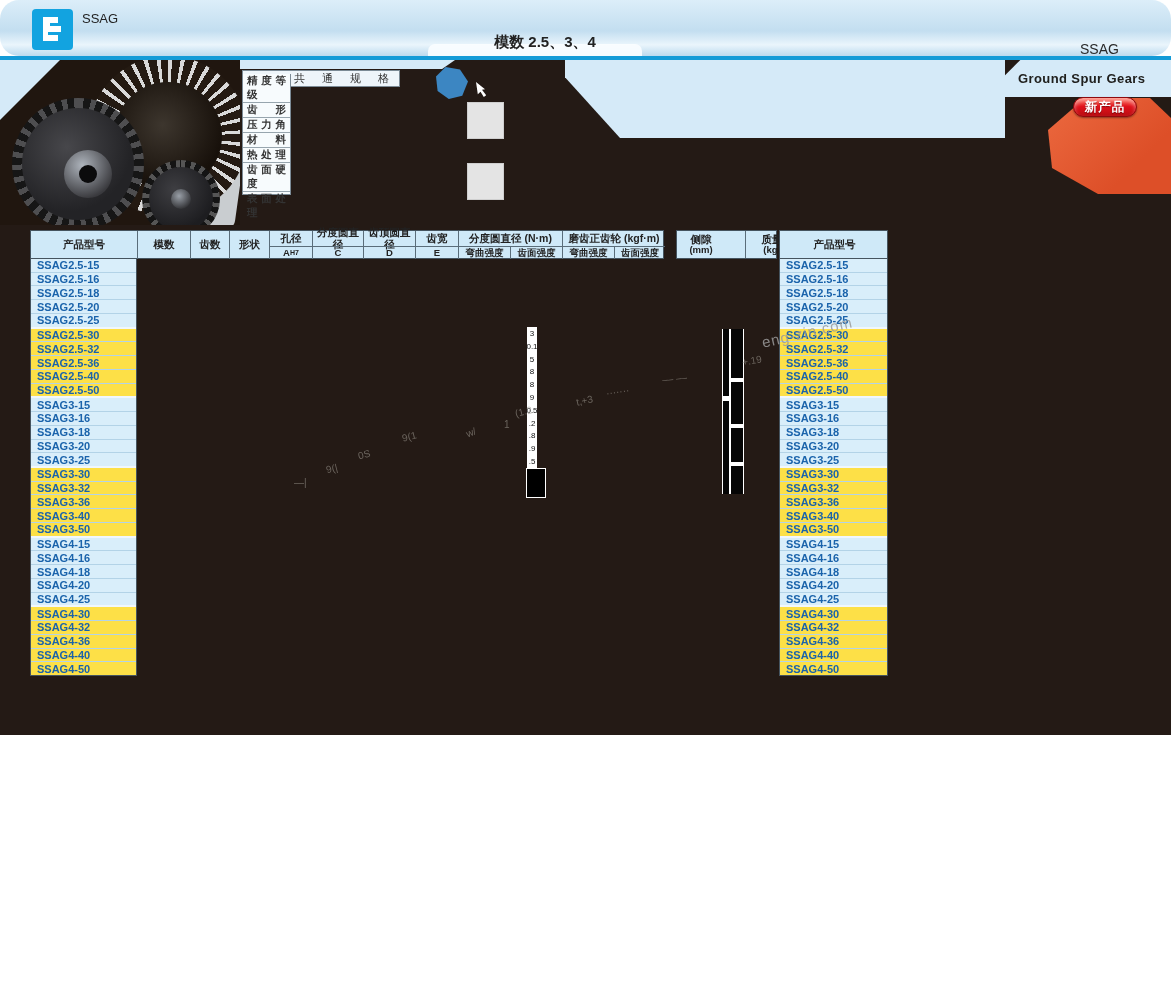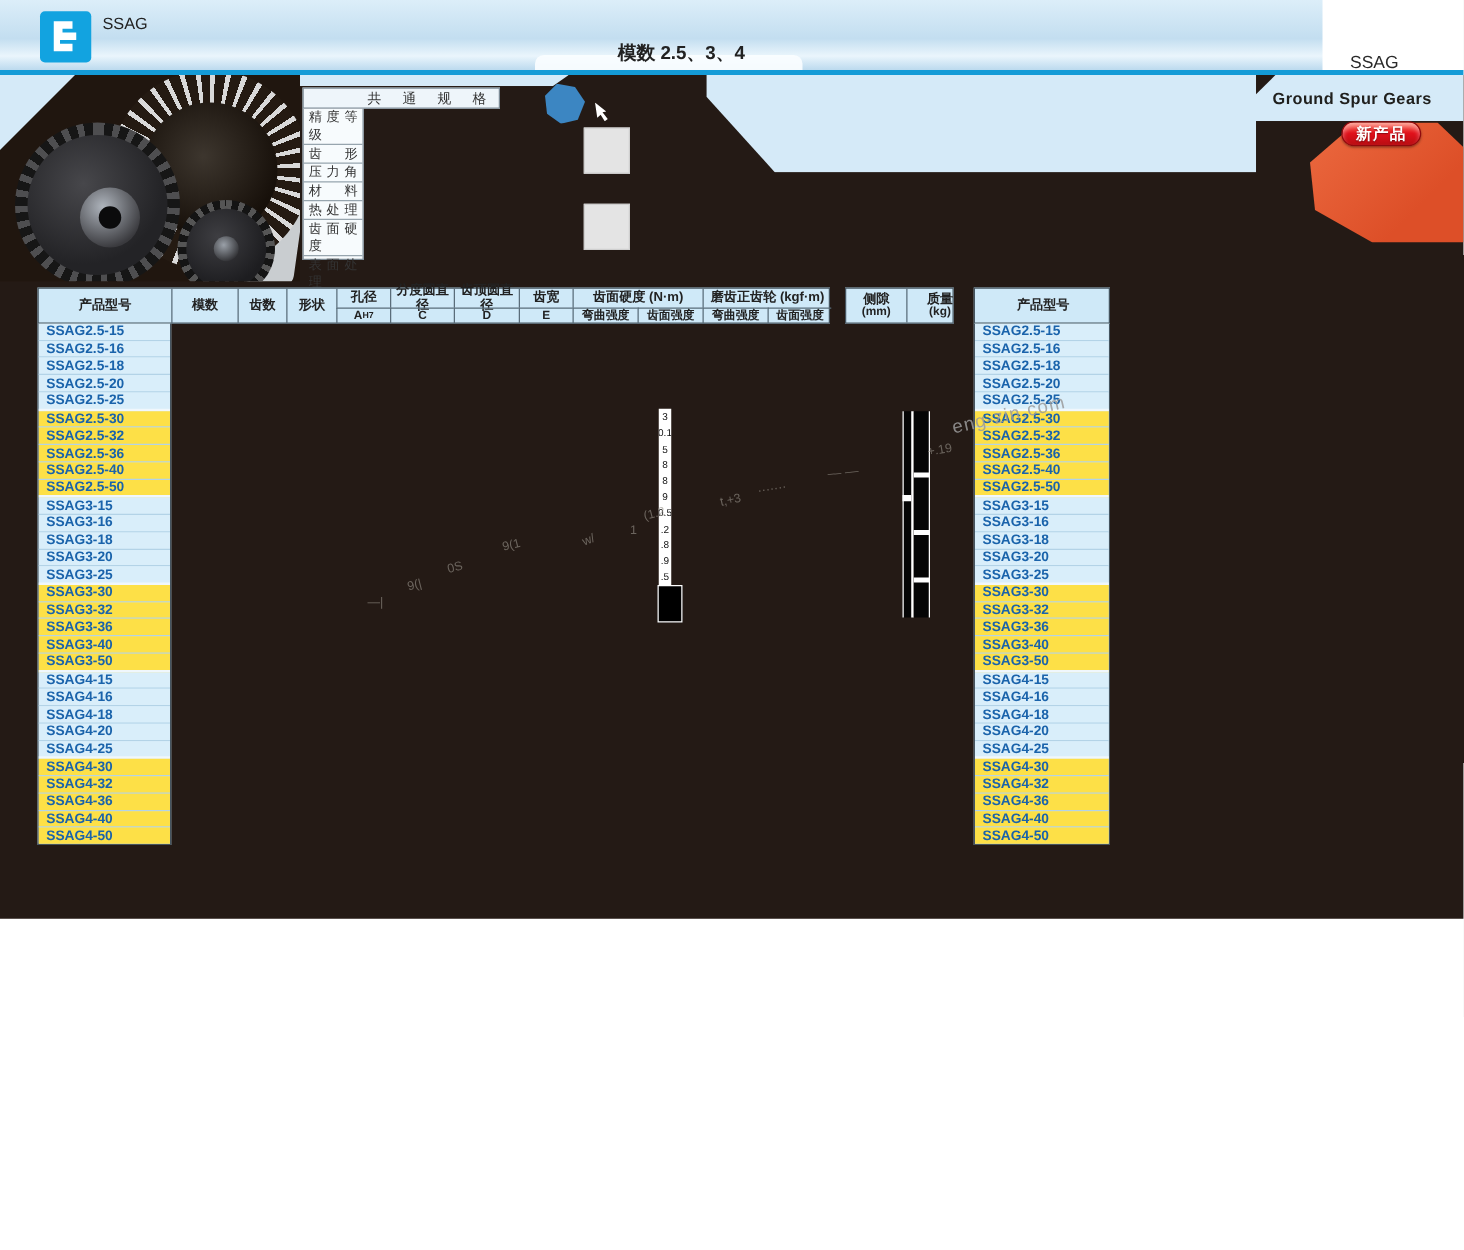--- a/index.html
+++ b/index.html
@@ -1,22 +1,22 @@
 <!DOCTYPE html>
 <html><head>
 <meta charset="utf-8">
 <style>
   html,body{margin:0;padding:0;background:#ffffff;}
   #page{position:relative;width:1171px;height:1000px;overflow:hidden;background:#ffffff;
         font-family:"Liberation Sans","DejaVu Sans",sans-serif;}
   .abs{position:absolute;}
 
   
-  #top-header{left:0;top:0;width:1058px;height:56px;
-    background:linear-gradient(#dceef9,#c3def0 55%,#eaf5fc 80%,#bcdaee);}
+  #top-header{left:0;top:0;width:1171px;height:56px;
+    background:linear-gradient(#dceef9,#c3def0 55%,#eaf5fc 80%,#bcdaee);border-radius:19px;}
   #logo-box{left:32px;top:9px;width:41px;height:41px;background:#12a3e0;border-radius:4px;
     display:flex;align-items:center;justify-content:center;}
   #logo-abbr{left:82px;top:11px;font-size:13px;color:#222;}
   #page-title{left:82px;top:24px;font-size:21px;font-weight:bold;color:#161616;letter-spacing:1px;margin-top:40px;}
   #module-tab{left:428px;top:44px;width:214px;height:14px;background:rgba(250,253,255,.92);
     border-radius:7px 7px 0 0;}
   #module-label{left:455px;top:33px;width:180px;text-align:center;font-size:15px;font-weight:bold;color:#222;}
   #brand-right{left:1080px;top:41px;font-size:14px;color:#2a2a2a;}
   #header-rule{left:0;top:56px;width:1171px;height:4px;background:#149bd7;}
 
@@ -54,22 +54,22 @@
     background:repeating-conic-gradient(#555 0 7deg,#141414 7deg 16deg);}
   #gear-face-small-core{position:absolute;left:7px;top:7px;width:64px;height:64px;border-radius:50%;
     background:radial-gradient(circle at 40% 35%,#3e3e42,#1d1d20 70%);}
   #gear-face-small-hub{position:absolute;left:22px;top:22px;width:20px;height:20px;border-radius:50%;
     background:radial-gradient(circle at 40% 35%,#9aa0a8,#2c2c2f 80%);}
 
   
   #spec-title-bar{left:242px;top:70px;width:158px;height:17px;background:#eef5fa;
     border:1px solid #7c8b96;box-sizing:border-box;display:flex;align-items:center;justify-content:center;
     font-size:11px;color:#333;letter-spacing:7px;padding-left:48px;}
-  #spec-labels{left:242px;top:87px;width:49px;height:121px;background:#f7fbfd;
-    border:1px solid #7c8b96;border-top:none;box-sizing:border-box;display:flex;flex-direction:column;}
+  #spec-labels{left:242px;top:74px;width:49px;height:121px;background:#f7fbfd;
+    border:1px solid #7c8b96;border-top:none;box-sizing:border-box;display:flex;flex-direction:column;font-weight:bold;}
   .spec-row{flex:1;display:flex;align-items:center;box-sizing:border-box;padding:0 4px;
     border-top:1px solid #97a5ae;font-size:10.5px;color:#333;}
   .spec-row:first-child{border-top:none;}
   .spec-row span{width:100%;text-align:justify;text-align-last:justify;}
 
   
   #hept{left:436px;top:67px;width:32px;height:32px;background:#3c86c2;
     clip-path:polygon(30% 0,75% 8%,100% 45%,82% 90%,40% 100%,5% 75%,0 30%);}
   .grey-square{width:37px;height:37px;background:#e4e4e4;border:1px solid #cfcfcf;box-sizing:border-box;}
   #square-1{left:467px;top:102px;}
@@ -92,22 +92,22 @@
   
   .hdr-grid{display:grid;background:#cfe9f8;border:1px solid #45545f;box-sizing:border-box;}
   .hc{border-left:1px solid #5a6d7a;border-top:1px solid #5a6d7a;display:flex;align-items:center;
     justify-content:center;font-size:10.5px;font-weight:600;color:#222;text-align:center;line-height:1.05;}
   .hc.first{border-left:none;}
   .hc.r1{border-top:none;}
   .sub{font-size:9.5px;font-weight:600;}
   #tbl-left-hdr{left:30px;top:230px;width:634px;height:29px;
     grid-template-columns:106px 53px 39px 40px 43px 51px 52px 43px 52px 52px 52px 51px;
     grid-template-rows:15px 13px;}
-  #tbl-bm-hdr{left:676px;top:230px;width:87px;height:29px;
-    grid-template-columns:48px 53px;grid-template-rows:27px;}
+  #tbl-bm-hdr{left:676px;top:230px;width:101px;height:29px;
+    grid-template-columns:48px 53px;grid-template-rows:27px;gap:20px;}
   #tbl-right-hdr{left:779px;top:230px;width:109px;height:29px;
     grid-template-columns:109px;grid-template-rows:27px;}
   .code-col{background:#d3eaf8;border:1px solid #45545f;border-top:none;box-sizing:border-box;
     display:flex;flex-direction:column;}
   #codes-left{left:30px;top:259px;width:107px;height:417px;}
   #codes-right{left:779px;top:259px;width:109px;height:417px;}
   .code-row{flex:1;display:flex;align-items:center;padding-left:6px;box-sizing:border-box;
     border-bottom:1px solid #b3d3e7;font-size:11px;font-weight:bold;color:#1a63ab;}
   .code-row.g1{background:#fde047;}
   .code-row.g0{background:#d9eefa;}
@@ -209,21 +209,21 @@
 
   <div class="abs hdr-grid" id="tbl-left-hdr">
     <div class="hc first r1" style="grid-column:1;grid-row:1/3">产品型号</div>
     <div class="hc r1" style="grid-column:2;grid-row:1/3">模数</div>
     <div class="hc r1" style="grid-column:3;grid-row:1/3">齿数</div>
     <div class="hc r1" style="grid-column:4;grid-row:1/3">形状</div>
     <div class="hc r1" style="grid-column:5;grid-row:1">孔径</div>
     <div class="hc r1" style="grid-column:6;grid-row:1">分度圆直径</div>
     <div class="hc r1" style="grid-column:7;grid-row:1">齿顶圆直径</div>
     <div class="hc r1" style="grid-column:8;grid-row:1">齿宽</div>
-    <div class="hc r1" style="grid-column:9/11;grid-row:1">齿面硬度 (N·m)</div>
+    <div class="hc r1" style="grid-column:9/11;grid-row:1">分度圆直径 (N·m)</div>
     <div class="hc r1" style="grid-column:11/13;grid-row:1">磨齿正齿轮 (kgf·m)</div>
     <div class="hc sub" style="grid-column:5;grid-row:2">
       <span>A</span>
         <span style="font-size:7px">H7</span>
     </div>
     <div class="hc sub" style="grid-column:6;grid-row:2">C</div>
     <div class="hc sub" style="grid-column:7;grid-row:2">D</div>
     <div class="hc sub" style="grid-column:8;grid-row:2">E</div>
     <div class="hc sub" style="grid-column:9;grid-row:2">弯曲强度</div>
     <div class="hc sub" style="grid-column:10;grid-row:2">齿面强度</div>

